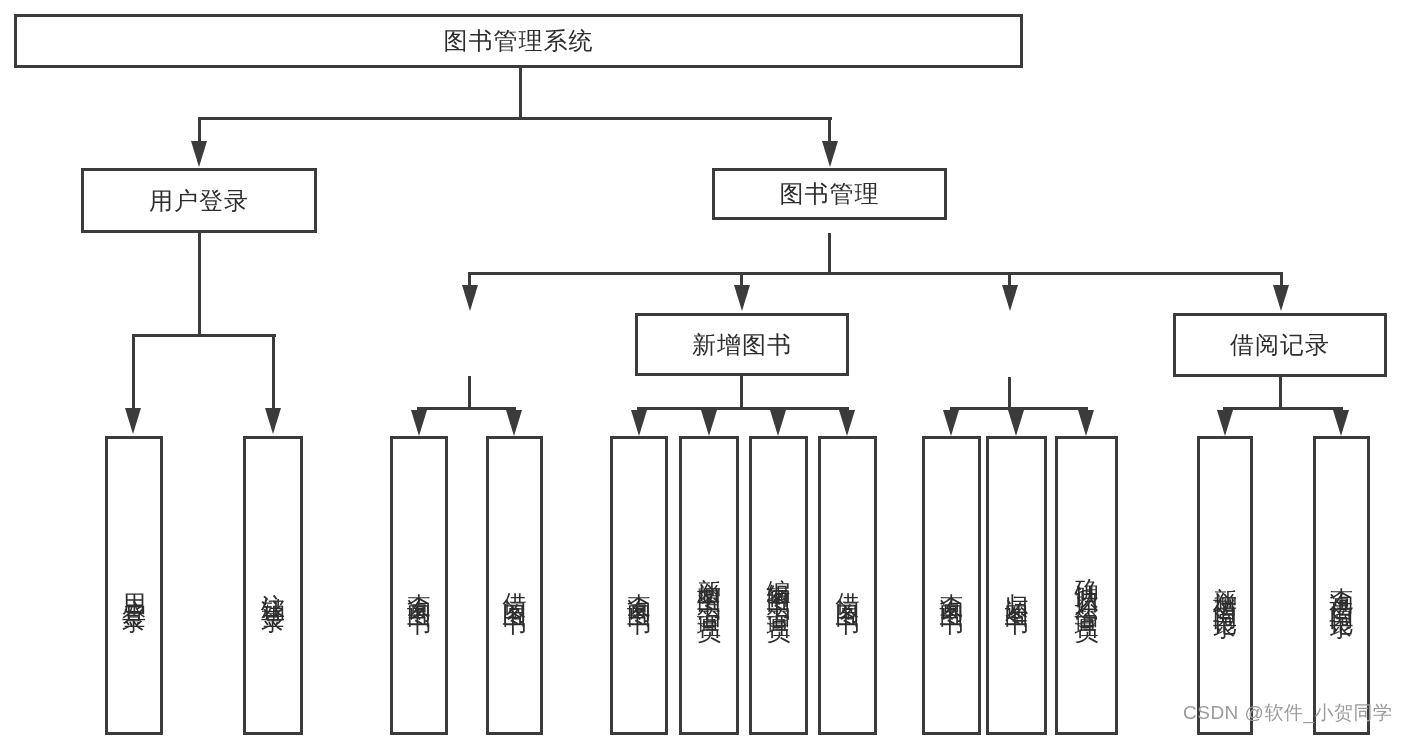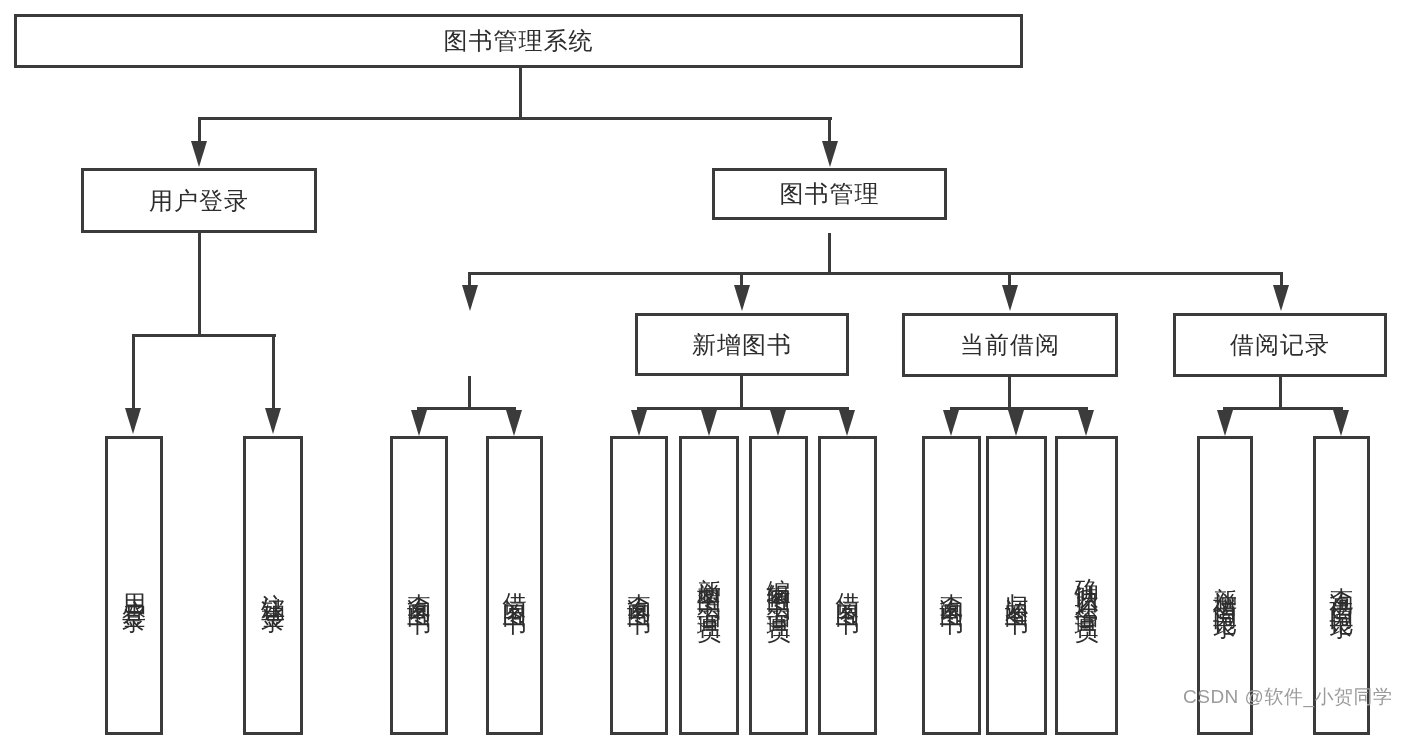--- a/index.html
+++ b/index.html
@@ -25,21 +25,21 @@
   .hline { height:3px; }
   .vline { width:3px; }
 
   .arrow {
     position:absolute; width:0; height:0;
     border-left:8px solid transparent; border-right:8px solid transparent;
     border-top:26px solid #3b3b3b;
   }
 
   #watermark {
-    position:absolute; left:1183px; top:684px;
+    position:absolute; left:1183px; top:700px;
     font-size:19px; color:#9b9b9b; letter-spacing:0.5px; white-space:nowrap;
   }
 </style>
 </head>
 <body>
 
 <div id="canvas">
 
   <div class="hbox" style="left:14px;top:14px;width:1009px;height:54px">
     <span>图书管理系统</span>
@@ -74,23 +74,20 @@
   <div class="arrow" style="left:462px;top:285px"></div>
   <div class="vline" style="left:740px;top:272px;height:16px"></div>
   <div class="arrow" style="left:734px;top:285px"></div>
   <div class="vline" style="left:1008px;top:272px;height:16px"></div>
   <div class="arrow" style="left:1002px;top:285px"></div>
   <div class="vline" style="left:1280px;top:272px;height:16px"></div>
   <div class="arrow" style="left:1273px;top:285px"></div>
 
   <div class="hbox" style="left:635px;top:313px;width:214px;height:63px">
     <span>新增图书</span>
-  </div>
-  <div class="hbox" style="left:902px;top:313px;width:216px;height:64px">
-    <span>当前借阅</span>
   </div>
   <div class="hbox" style="left:1173px;top:313px;width:214px;height:64px">
     <span>借阅记录</span>
   </div>
 
   <div class="vline" style="left:468px;top:376px;height:33px"></div>
   <div class="hline" style="left:417px;top:407px;width:99px"></div>
   <div class="arrow" style="left:411px;top:410px"></div>
   <div class="arrow" style="left:506px;top:410px"></div>
 

